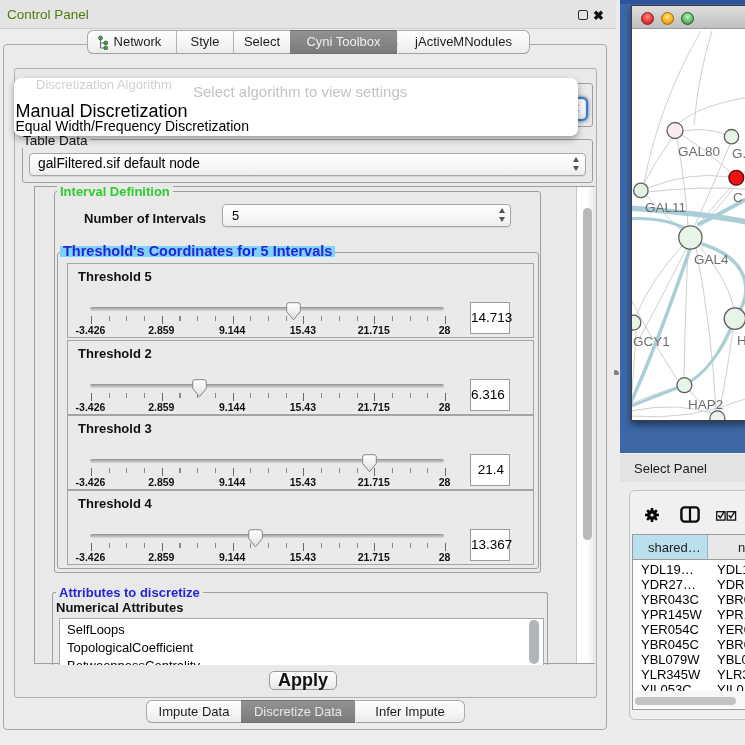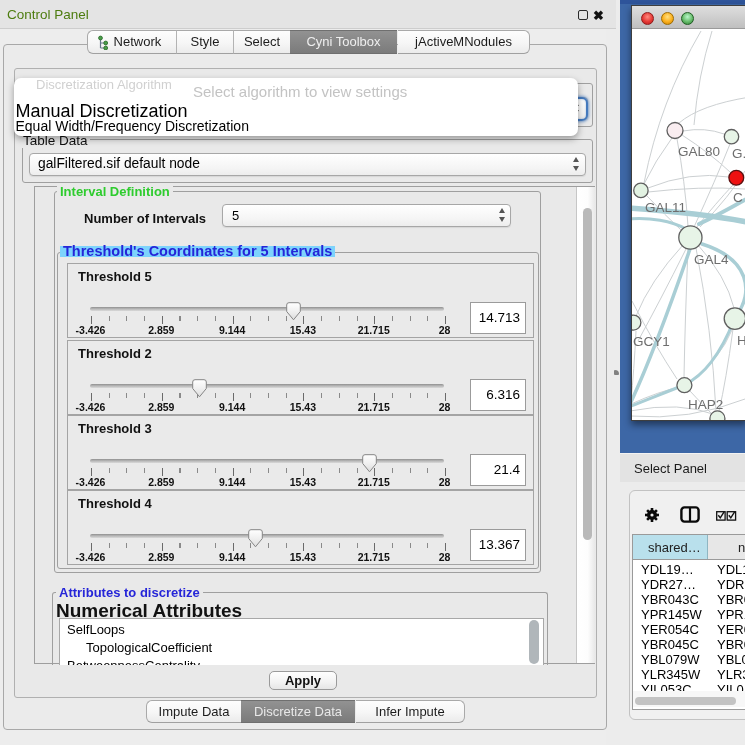--- a/index.html
+++ b/index.html
@@ -24,21 +24,21 @@
  border:1px solid #a4a4a4;background:#eaeaea;}
 .ttitle{position:absolute;left:10px;top:5px;font-size:13px;font-weight:bold;color:#111;}
 .track{position:absolute;left:22px;top:43px;width:354px;height:4px;border-radius:2px;
  background:linear-gradient(180deg,#8f8f8f 0%,#b5b5b5 45%,#dadada 100%);}
 .minticks{position:absolute;left:22.5px;top:52px;width:356px;height:5px;
  background:repeating-linear-gradient(90deg,#898989 0,#898989 1px,transparent 1px,transparent 17.7px);}
 .majticks{position:absolute;left:22.5px;top:52px;width:356px;height:8px;
  background:repeating-linear-gradient(90deg,#6a6a6a 0,#6a6a6a 1px,transparent 1px,transparent 70.8px);}
 .tlab{position:absolute;top:60px;width:60px;text-align:center;
  font-size:10.5px;font-weight:bold;color:#111;}
-.tfield{position:absolute;left:402px;top:38px;width:56px;height:32px;box-sizing:border-box;
+.tfield{position:absolute;left:402px;top:38px;width:40px;height:32px;box-sizing:border-box;
  border:1.5px solid #9b9b9b;background:#fff;font-size:13.5px;color:#000;
  text-align:right;line-height:29px;padding-right:5px;}
 .thumb{position:absolute;top:38px;width:15px;height:19px;}
 .tabseg{position:absolute;top:30px;height:22px;
  background:linear-gradient(180deg,#fdfdfd 0%,#f6f6f6 55%,#ebebeb 100%);
  border-top:1px solid #a9a9a9;border-bottom:1px solid #a0a0a0;
  font-size:13px;color:#1c1c1c;text-align:center;line-height:22px;}
 .btabseg{position:absolute;top:700px;height:21px;
  background:linear-gradient(180deg,#fdfdfd 0%,#f6f6f6 55%,#ebebeb 100%);
  border-top:1px solid #a9a9a9;border-bottom:1px solid #a0a0a0;
@@ -171,31 +171,31 @@
   <div class="tlab" style="left:275.7px;">21.715</div>
   <div class="tlab" style="left:346.5px;">28</div>
   <svg class="thumb" style="left:180.4px;" width="15" height="19" viewBox="0 0 15 19">
     <path d="M3,0.7 h9 q2.3,0 2.3,2.3 v6.5 l-6.8,8.3 l-6.8,-8.3 v-6.5 q0,-2.3 2.3,-2.3 z" fill="url(#thg)" stroke="#858585" stroke-width="1"></path>
   </svg>
   <div class="tfield">13.367</div>
 </div>
 
 <div class="group" style="left:52px;top:592px;width:494px;height:90px;border-bottom:none;"></div>
 <div class="gtitle" style="left:56px;top:587px;background:#e9e9e9;color:#2525d8;">Attributes to discretize</div>
-<div class="lbl" style="left:56px;top:600px;font-size:19px;font-weight:bold;color:#111;">Numerical Attributes</div>
+<div class="lbl" style="left:56px;top:600px;font-size:13px;font-weight:bold;color:#111;">Numerical Attributes</div>
 
 <div class="abs" style="left:59px;top:618px;width:483px;height:46px;background:#fff;border:1px solid #a8a8a8;"></div>
 <div class="lbl" style="left:67px;top:622px;font-size:13px;text-align:center;">SelfLoops</div>
-<div class="lbl" style="left:67px;top:640px;font-size:13px;margin-left:19px;">TopologicalCoefficient</div>
+<div class="lbl" style="left:67px;top:640px;font-size:13px;">TopologicalCoefficient</div>
 <div class="lbl" style="left:67px;top:658px;font-size:13px;">BetweennessCentrality</div>
 <div class="abs" style="left:529px;top:620px;width:10px;height:44px;background:#b0b6ba;border-radius:5px;"></div>
 
 <div class="abs" style="left:35px;top:665px;width:559px;height:30px;background:#e9e9e9;"></div>
 
-<div class="abs" style="left:269px;top:671px;width:66px;height:17px;border:1px solid #9a9a9a;border-radius:5px;background:linear-gradient(180deg,#fefefe 0%,#f2f2f2 60%,#e6e6e6 100%);text-align:center;line-height:17px;font-size:13px;font-weight:bold;color:#111;">Apply</div>
+<div class="abs" style="left:269px;top:671px;width:66px;height:17px;border:1px solid #9a9a9a;border-radius:5px;background:linear-gradient(180deg,#fefefe 0%,#f2f2f2 60%,#e6e6e6 100%);text-align:center;line-height:17px;font-size:18px;font-weight:bold;color:#111;">Apply</div>
 
 <div class="btabseg" style="left:146px;width:94px;border-left:1px solid #a9a9a9;border-radius:6px 0 0 6px;">Impute Data</div>
 <div class="btabseg" style="left:241px;width:114px;background:linear-gradient(180deg,#929292 0%,#848484 60%,#7b7b7b 100%);color:#e8e8e8;border-top:1px solid #6f6f6f;border-bottom:1px solid #6f6f6f;">Discretize Data</div>
 <div class="btabseg" style="left:356px;width:108px;border-right:1px solid #a9a9a9;border-radius:0 6px 6px 0;">Infer Impute</div>
 
 <div class="abs" style="left:14px;top:78px;width:564px;height:58px;background:#fff;border-radius:7px;box-shadow:0 3px 7px rgba(0,0,0,0.35);"></div>
 <div class="lbl" style="left:36px;top:77px;font-size:13px;color:#d0d0d0;">Discretization Algorithm</div>
 <div class="lbl" style="left:193px;top:83px;font-size:15px;color:#c3c3c3;">Select algorithm to view settings</div>
 <div class="lbl" style="left:15.5px;top:101px;font-size:18px;font-weight:normal;color:#000;">Manual Discretization</div>
 <div class="lbl" style="left:15.5px;top:117.5px;font-size:14px;color:#000;">Equal Width/Frequency Discretization</div>

